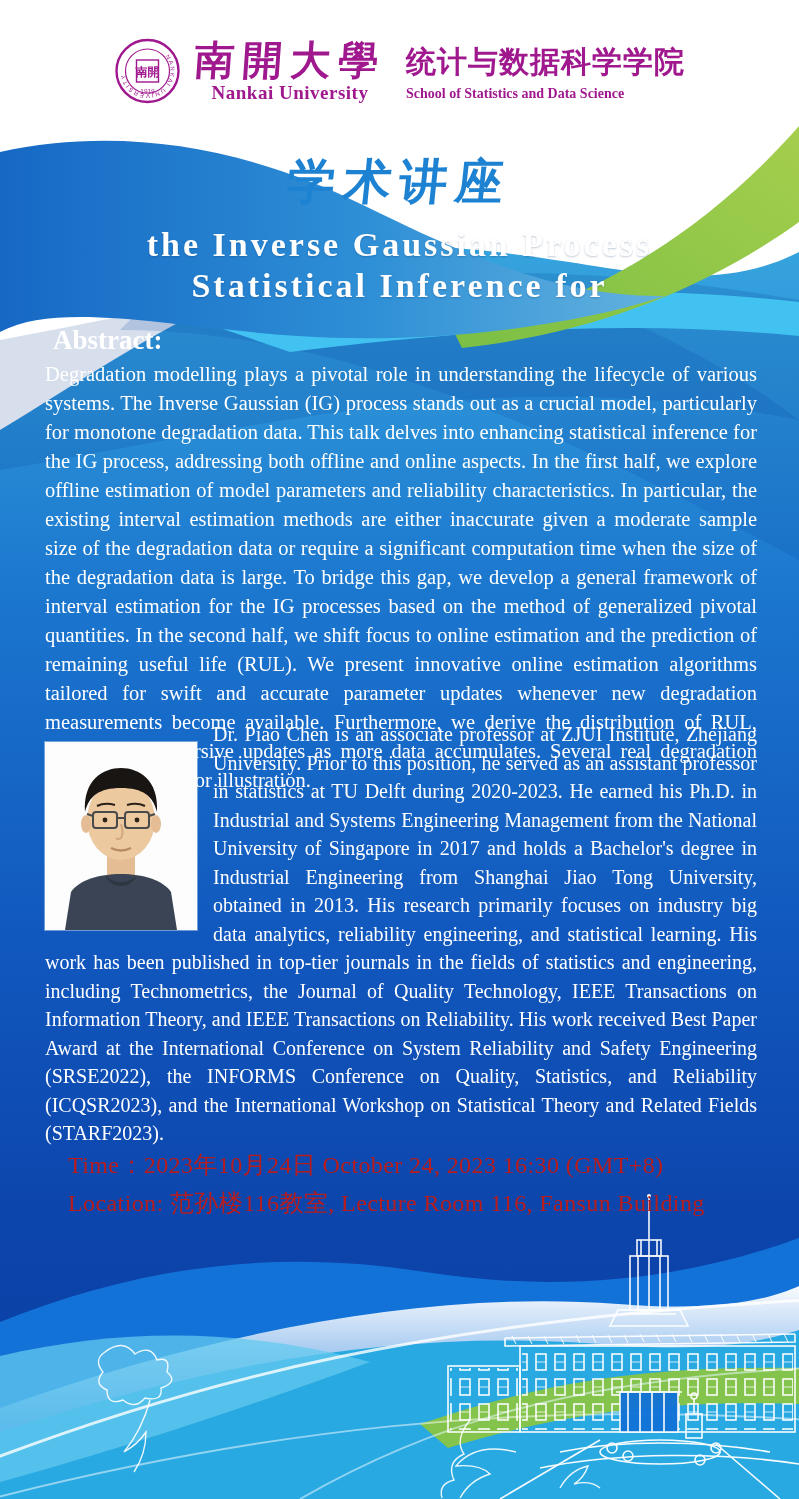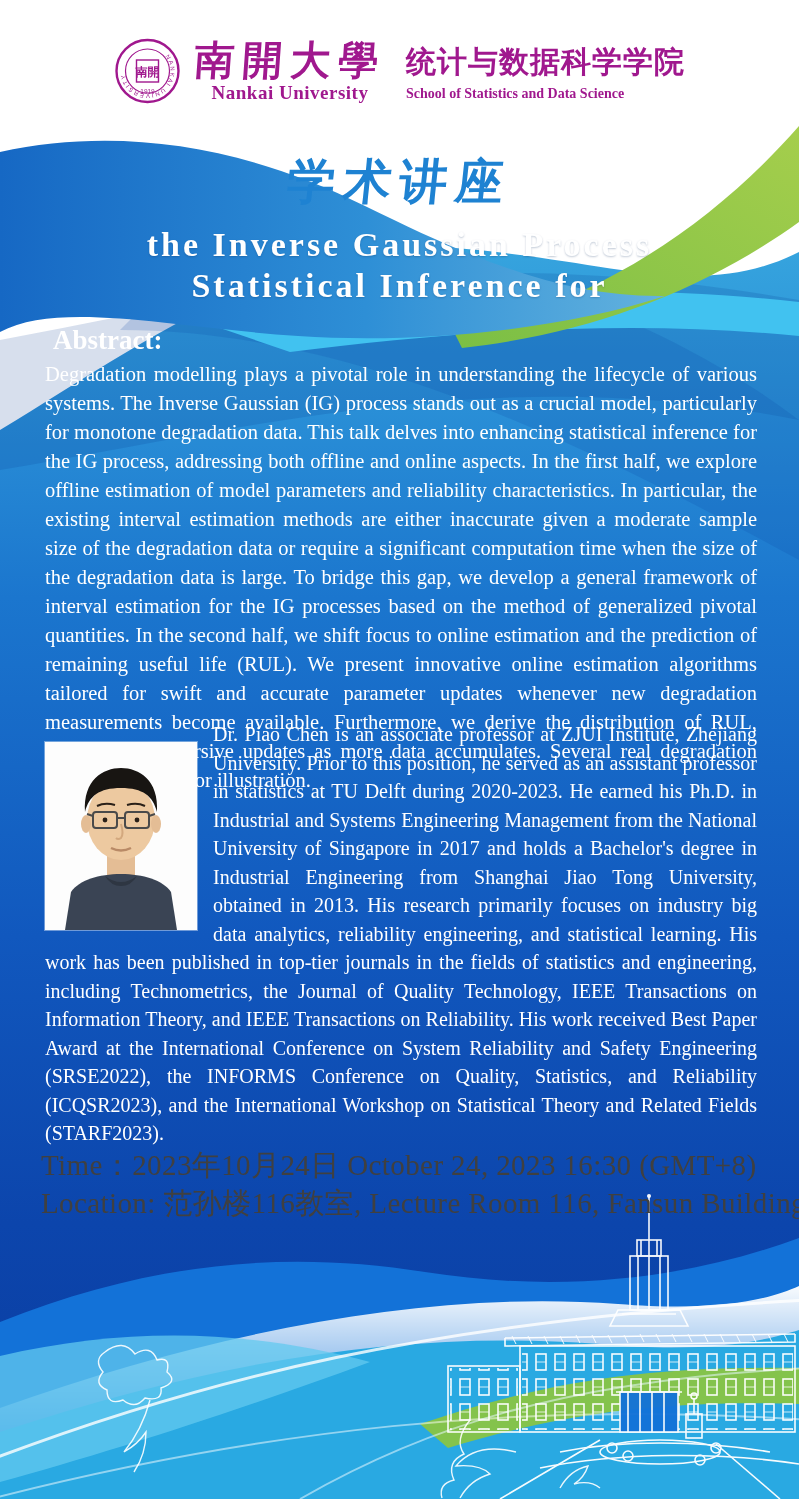--- a/index.html
+++ b/index.html
@@ -47,22 +47,22 @@
   }
 
   .speaker{position:absolute;left:45px;top:720px;width:712px;z-index:5;color:#fff;}
   .speaker-photo{
     float:left;width:152px;height:188px;margin:22px 16px 6px 0;
     background:#fff;box-shadow:0 0 0 1px rgba(255,255,255,.4);
   }
   .speaker .body-text{font-size:20px;line-height:28.5px;}
 
   .details{
-    position:absolute;left:41px;top:1146px;width:710px;z-index:5;color:#404040;
-    font-size:29px;line-height:38px;letter-spacing:.4px;white-space:nowrap;
+    position:absolute;left:68px;top:1146px;width:710px;z-index:5;color:#b91c1c;
+    font-size:24px;line-height:38px;letter-spacing:.4px;white-space:nowrap;
   }
   .details .row{display:block;}
 </style>
 </head>
 <body>
 
 <div class="poster">
 
   <svg class="bg" width="799" height="1499" viewBox="0 0 799 1499" aria-hidden="true">
     <defs>

